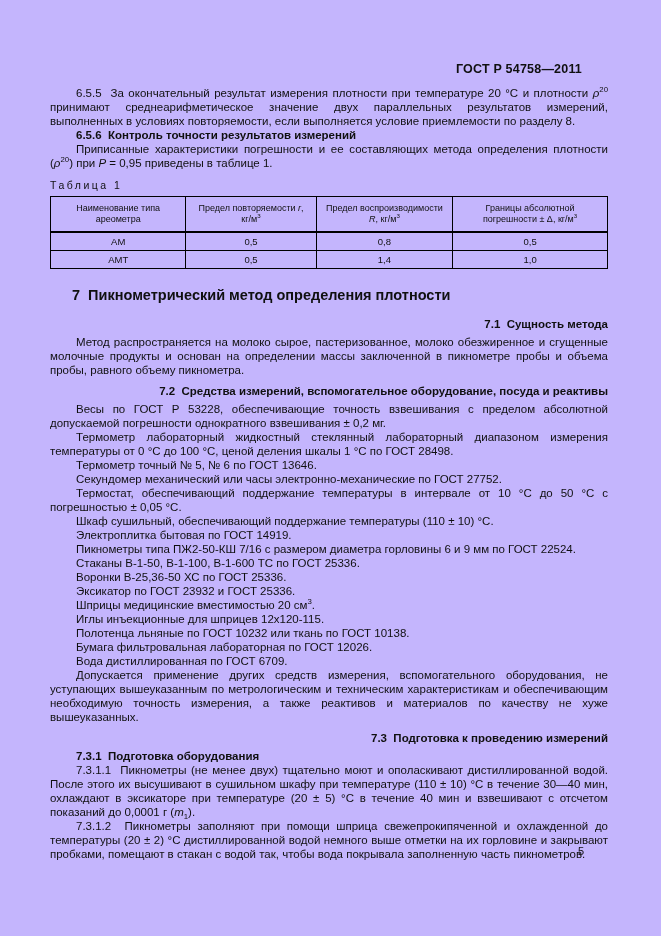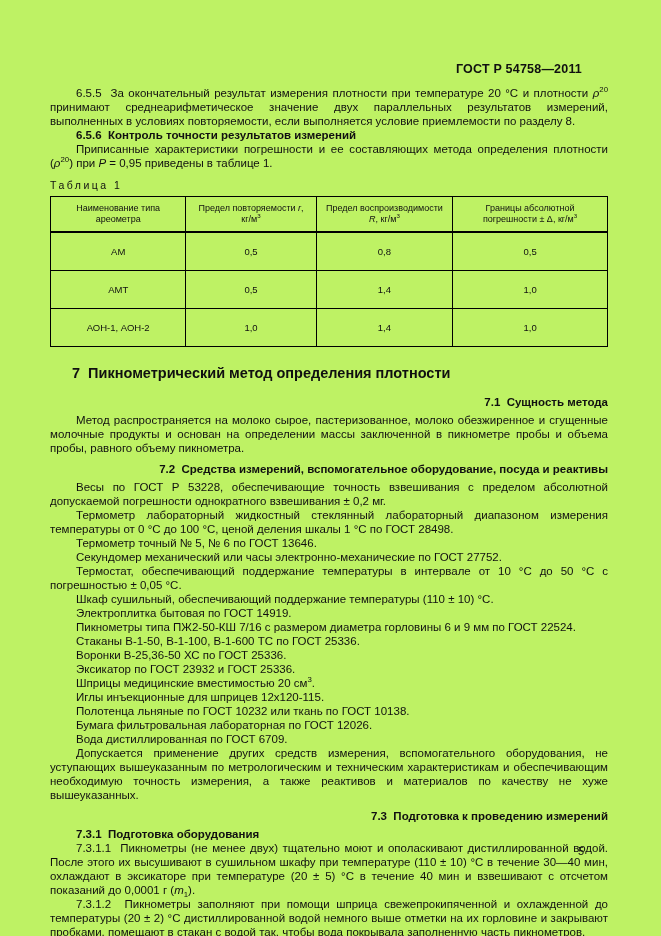--- a/index.html
+++ b/index.html
@@ -1,31 +1,31 @@
 <!DOCTYPE html>
 <html lang="ru"><head>
 <meta charset="utf-8">
 <style>
   html,body{margin:0;padding:0;background:#ffffff;}
-  .page{position:relative;width:661px;height:936px;background:#bef264;overflow:hidden;
+  .page{position:relative;width:661px;height:936px;background:#c4b5fd;overflow:hidden;
         font-family:"Liberation Sans",sans-serif;color:#101010;}
   .doc-header{position:absolute;top:62px;left:50px;right:79px;text-align:right;
               font-weight:bold;font-size:12.5px;letter-spacing:.2px;}
   .content{position:absolute;top:86px;left:50px;width:558px;}
   .p,.pb{font-size:11.5px;line-height:14px;text-align:justify;text-indent:26px;margin:0;}
   .pb{font-weight:bold;}
   .h2{font-weight:bold;font-size:11.5px;line-height:14px;text-indent:26px;margin:7px 0 4px;text-align:right;}
   .h1{font-weight:bold;font-size:14.5px;line-height:18px;text-indent:22px;margin:17px 0 13px;}
   .tlabel{font-size:10.5px;letter-spacing:2.5px;margin:9px 0 5px;text-indent:0;}
   table.gtab{width:100%;border-collapse:collapse;table-layout:fixed;margin:0 0 4px 0;}
   table.gtab th{border:1px solid #000;border-bottom:2px solid #000;font-weight:normal;
                 font-size:9px;line-height:11.5px;text-align:center;vertical-align:middle;
                 padding:4px 9px;height:26px;}
   table.gtab td{border:1px solid #000;font-size:9.5px;line-height:12px;text-align:center;
-                vertical-align:middle;height:15px;padding:11px 3px;}
+                vertical-align:middle;height:15px;padding:1px 3px;}
   sup{font-size:68%;line-height:0;vertical-align:super;}
   sub{font-size:68%;line-height:0;vertical-align:sub;}
   .it{font-style:italic;}
   .page-number{position:absolute;top:845px;right:77px;font-size:11px;}
 </style>
 </head>
 <body>
 
 <div class="page">
   <div class="doc-header">
@@ -57,26 +57,20 @@
             <td>0,5</td>
             <td>0,8</td>
             <td>0,5</td>
           </tr>
           <tr>
             <td>АМТ</td>
             <td>0,5</td>
             <td>1,4</td>
             <td>1,0</td>
           </tr>
-          <tr>
-            <td>АОН-1, АОН-2</td>
-            <td>1,0</td>
-            <td>1,4</td>
-            <td>1,0</td>
-          </tr>
         </tbody>
       </table>
       <div class="h1">7&nbsp;&nbsp;Пикнометрический метод определения плотности</div>
       <div class="h2">7.1&nbsp;&nbsp;Сущность метода</div>
       <div class="p">Метод распространяется на молоко сырое, пастеризованное, молоко обезжиренное и сгущенные молочные продукты и основан на определении массы заключенной в пикнометре пробы и объема пробы, равного объему пикнометра.</div>
       <div class="h2">7.2&nbsp;&nbsp;Средства измерений, вспомогательное оборудование, посуда и реактивы</div>
       <div class="p">Весы по ГОСТ Р 53228, обеспечивающие точность взвешивания с пределом абсолютной допускаемой погрешности однократного взвешивания ± 0,2 мг.</div>
       <div class="p">Термометр лабораторный жидкостный стеклянный лабораторный диапазоном измерения температуры от 0 °С до 100 °С, ценой деления шкалы 1 °С по ГОСТ 28498.</div>
       <div class="p">Термометр точный № 5, № 6 по ГОСТ 13646.</div>
       <div class="p">Секундомер механический или часы электронно-механические по ГОСТ 27752.</div>

